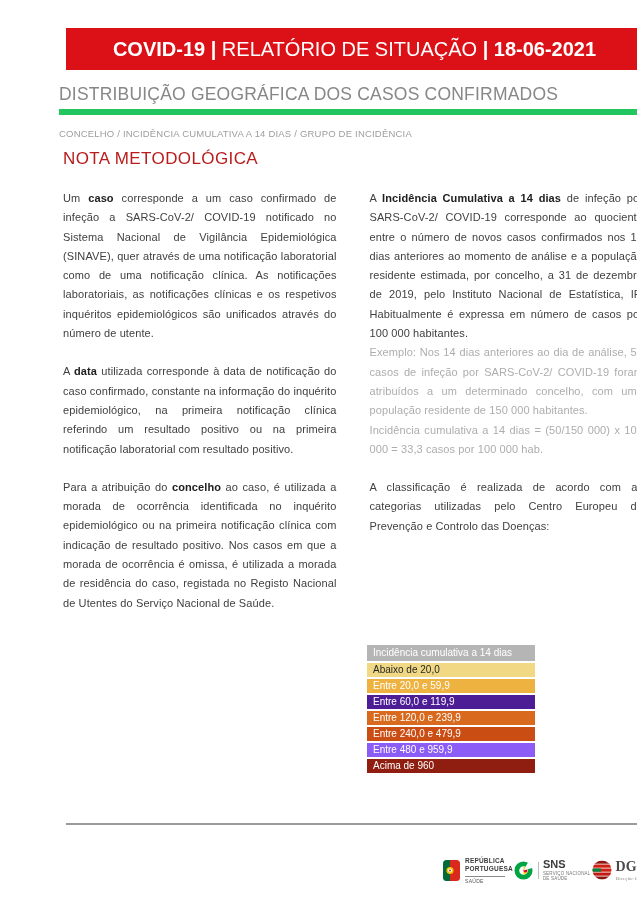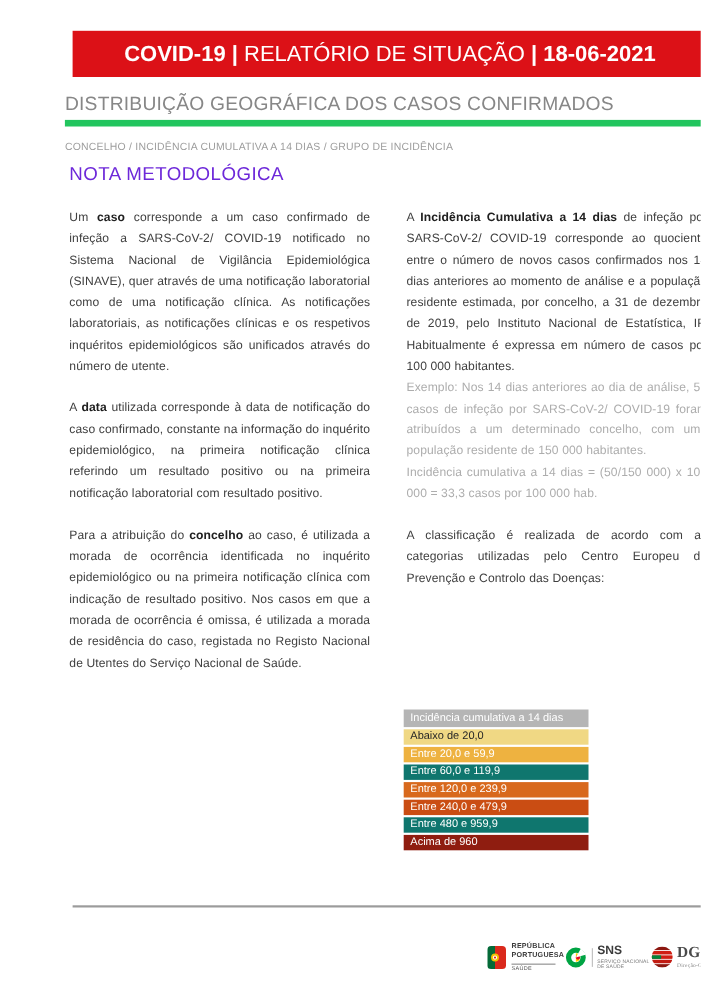--- a/index.html
+++ b/index.html
@@ -11,21 +11,21 @@
           color:#ffffff;display:flex;align-items:center;justify-content:center;font-size:20px;}
   .banner span{white-space:pre;}
   .seg-bold{font-weight:700;}
   .seg-light{font-weight:400;}
 
   
   .doc-title{position:absolute;left:23px;top:84px;width:585px;font-size:17.5px;color:#878787;
              padding-bottom:4px;border-bottom:6px solid #22c55e;letter-spacing:.2px;}
   .doc-subtitle{position:absolute;left:23px;top:128px;font-size:9.5px;color:#9d9d9d;letter-spacing:.2px;}
 
-  .section-heading{position:absolute;left:27px;top:149px;font-size:17px;color:#6d28d9;letter-spacing:.4px;}
+  .section-heading{position:absolute;left:27px;top:149px;font-size:17px;color:#b91c1c;letter-spacing:.4px;}
 
   
   .columns{position:absolute;left:27px;top:189px;width:580px;display:flex;gap:33px;}
   .col{width:277px;font-size:11px;line-height:19.3px;color:#404040;text-align:justify;letter-spacing:.1px;}
   .col p{margin:0 0 19px 0;}
   .col p.nogap{margin-bottom:0;}
   .col b{font-weight:700;color:#202020;}
   .gray{color:#adadad;}
 
   
@@ -79,24 +79,24 @@
       <p class="gray nogap">Exemplo: Nos 14 dias anteriores ao dia de análise, 50 casos de infeção por SARS-CoV-2/ COVID-19 foram atribuídos a um determinado concelho, com uma população residente de 150 000 habitantes.</p>
       <p class="gray">Incidência cumulativa a 14 dias = (50/150 000) x 100 000 = 33,3 casos por 100 000 hab.</p>
       <p class="nogap">A classificação é realizada de acordo com as categorias utilizadas pelo Centro Europeu de Prevenção e Controlo das Doenças:</p>
     </div>
   </div>
 
   <div class="legend">
     <div class="legend-row legend-header" style="background:#b5b5b5;color:#ffffff"><span>Incidência cumulativa a 14 dias</span></div>
     <div class="legend-row" style="background:#f0d884;color:#262626"><span>Abaixo de 20,0</span></div>
     <div class="legend-row" style="background:#eeb240;color:#ffffff"><span>Entre 20,0 e 59,9</span></div>
-    <div class="legend-row" style="background:#0f766e;color:#ffffff"><span>Entre 60,0 e 119,9</span></div>
+    <div class="legend-row" style="background:#4c1d95;color:#ffffff"><span>Entre 60,0 e 119,9</span></div>
     <div class="legend-row" style="background:#d8691d;color:#ffffff"><span>Entre 120,0 e 239,9</span></div>
     <div class="legend-row" style="background:#ca4d13;color:#ffffff"><span>Entre 240,0 e 479,9</span></div>
-    <div class="legend-row" style="background:#0f766e;color:#ffffff"><span>Entre 480 e 959,9</span></div>
+    <div class="legend-row" style="background:#8b5cf6;color:#ffffff"><span>Entre 480 e 959,9</span></div>
     <div class="legend-row" style="background:#8f1d10;color:#ffffff"><span>Acima de 960</span></div>
   </div>
 
   <div class="footer-line"></div>
 
   <div class="footer">
 
     <div class="logo">
       <svg width="17" height="21" viewBox="0 0 17 21">
         <defs>

